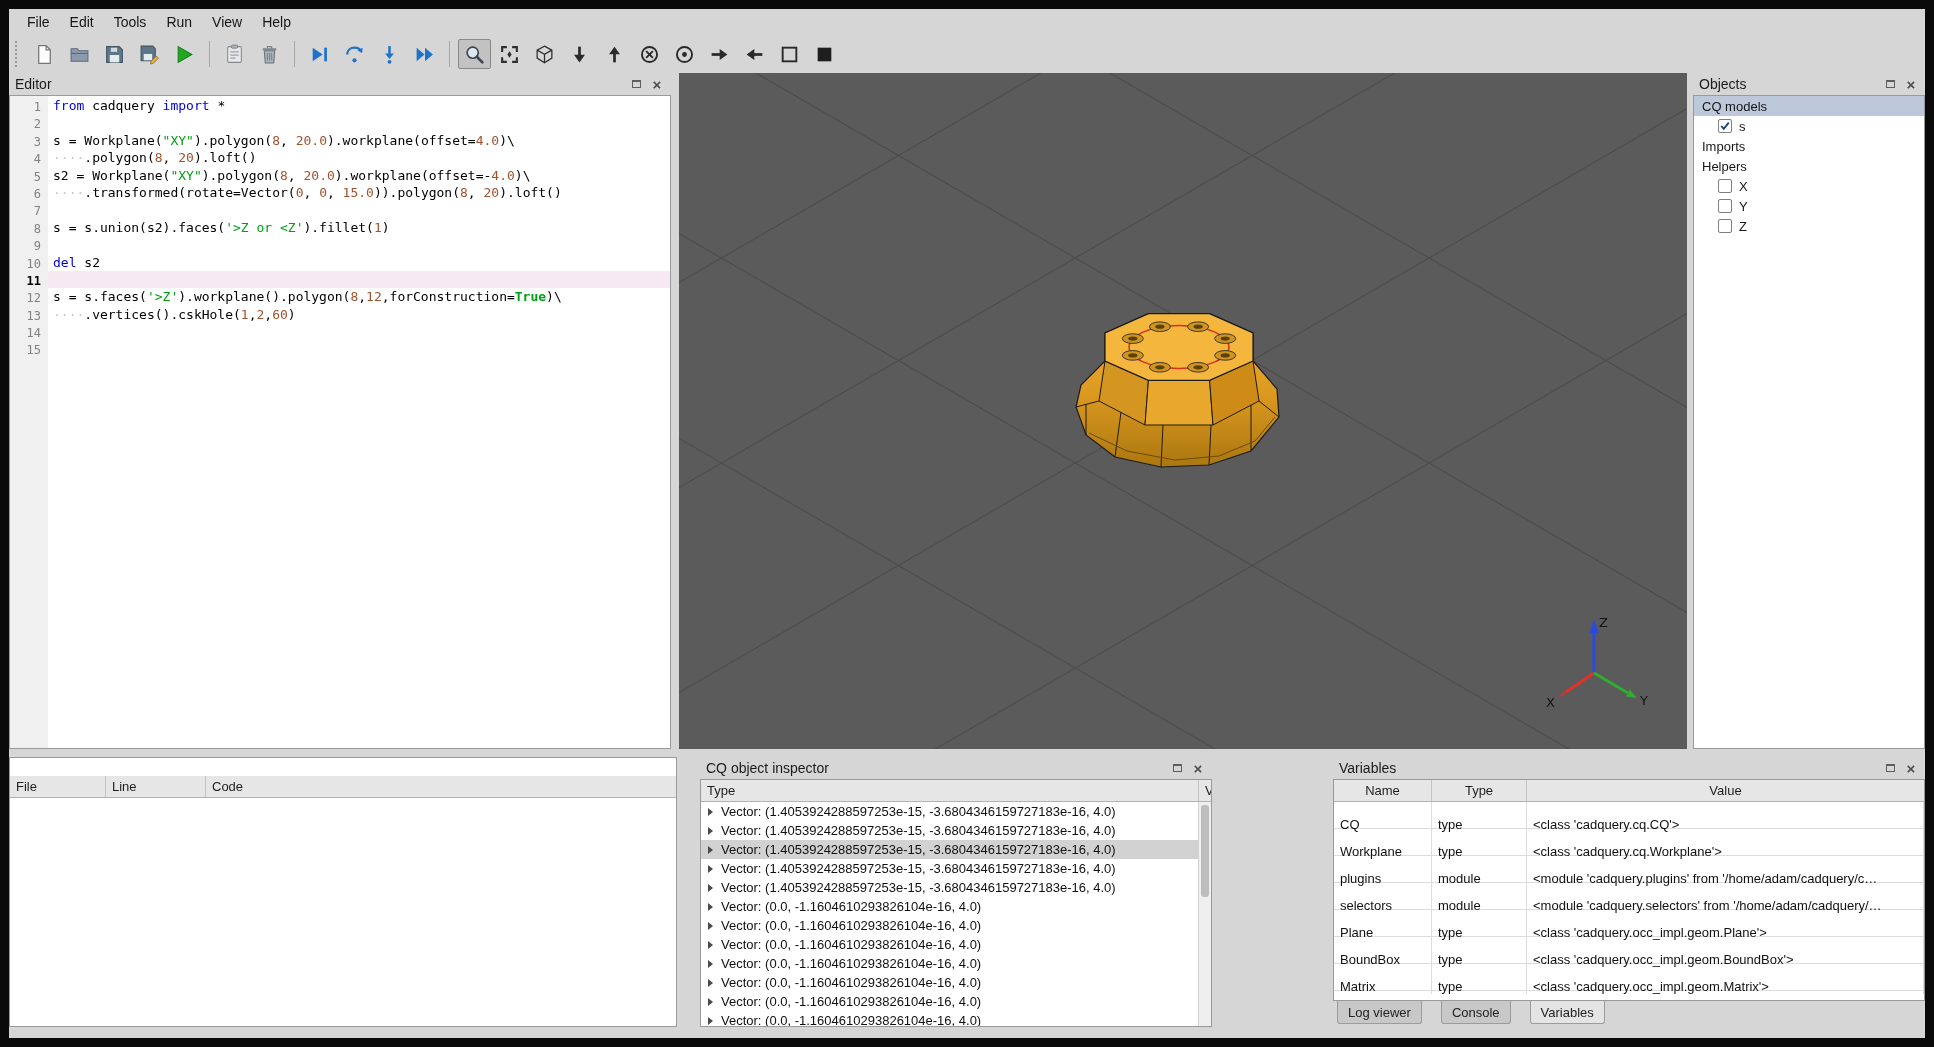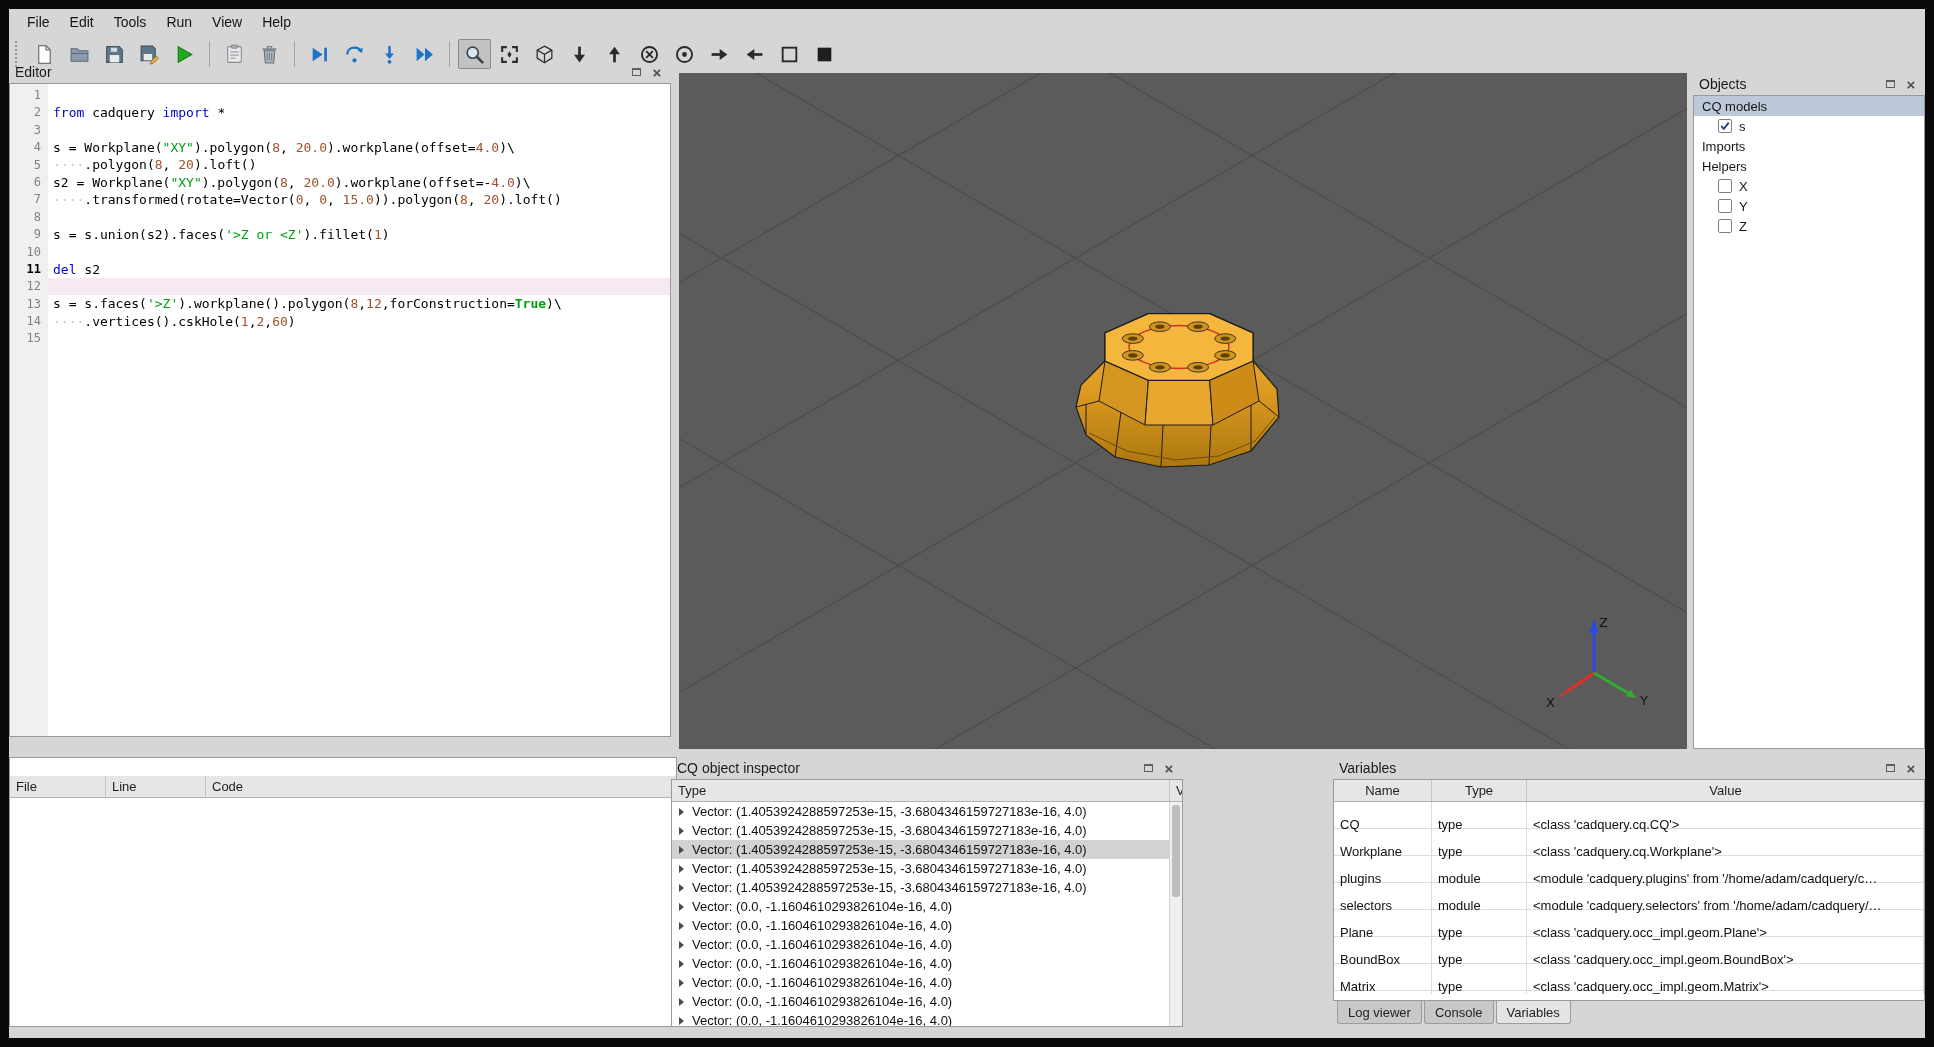--- a/index.html
+++ b/index.html
@@ -23,26 +23,26 @@
   
   .panel{position:absolute;display:flex;flex-direction:column}
   .panel-title{height:22px;display:flex;align-items:center;padding:0 6px;font-size:14px;color:#1b1b1b;flex:0 0 auto}
   .pt-label{flex:1}
   .pt-btn{width:16px;height:15px;display:inline-flex;align-items:center;justify-content:center;margin-left:5px}
   .pt-float-glyph{width:9px;height:8px;border:1px solid #5e5e5e;border-top-width:2px}
   .pt-close::before{content:'×';font-size:15px;line-height:13px;color:#4e4e4e;font-weight:bold}
   .panel-body{flex:1;background:#fff;border:1px solid #9a9a9a;overflow:hidden;position:relative}
 
   
-  .editor-panel{left:0;top:52px;width:662px;height:676px}
+  .editor-panel{left:0;top:64px;width:662px;height:676px}
   .editor-body{display:flex;font-family:"DejaVu Sans Mono","Liberation Mono",monospace;font-size:13px;height:100%}
   .gutter{width:38px;background:#f0f0f0;color:#828282;text-align:right;padding:3px 7px 0 0;font-size:12px;flex:0 0 auto}
   .gl{height:17.4px;line-height:17.4px}
   .gl.current{color:#000;font-weight:bold}
-  .code-area{flex:1;padding-top:20px;background:#fff;overflow:hidden}
+  .code-area{flex:1;padding-top:1px;background:#fff;overflow:hidden}
   .cl{height:17.4px;line-height:17.4px;padding-left:5px;white-space:pre}
   .cl.current{background:#f6e9f1}
   .tok-k{color:#0000d8}
   .tok-s{color:#00a014}
   .tok-n{color:#a0522d}
   .tok-b{color:#00a014;font-weight:bold}
   .tok-w{color:#c4c4c4}
   .tok-p{color:#000}
 
   
@@ -54,42 +54,42 @@
 
   
   .objects-panel{left:1684px;top:64px;width:232px;height:676px}
   .tree-row{height:20px;display:flex;align-items:center;font-size:13px;color:#161616;padding-left:8px}
   .tree-row.selected{background:#bdc9da}
   .tree-row.indent{padding-left:24px}
   .cbx{width:14px;height:14px;border:1px solid #7f7f7f;background:#fff;border-radius:2px;margin-right:7px;display:inline-flex;align-items:center;justify-content:center;flex:0 0 auto}
 
   
   .traceback-panel{left:0;top:748px;width:668px;height:270px}
-  .inspector-panel{left:662px;top:748px;width:512px;height:270px}
+  .inspector-panel{left:691px;top:748px;width:512px;height:270px}
   .variables-panel{left:1324px;top:748px;width:592px;height:270px}
 
   .tbl-header{display:flex;background:#e6e6e6;border-bottom:1px solid #b2b2b2;font-size:13px;color:#1e1e1e;flex:0 0 auto}
   .th{padding:3px 6px;border-right:1px solid #c3c3c3;overflow:hidden;white-space:nowrap}
   .tbk-gap{height:18px;background:#fff}
   .tbk-c0{width:96px}.tbk-c1{width:100px}.tbk-c2{flex:1;border-right:none}
 
   .insp-c0{width:500px}.insp-c1{flex:1;border-right:none}
   .insp-rows{position:absolute;left:0;right:13px;top:22px;bottom:0;overflow:hidden}
   .insp-row{height:19px;display:flex;align-items:center;font-size:13px;padding-left:7px;color:#101010;white-space:nowrap}
   .insp-row.selected{background:#d2d2d2}
   .tri{width:0;height:0;border-left:5px solid #4a4a4a;border-top:4px solid transparent;border-bottom:4px solid transparent;margin-right:8px;flex:0 0 auto}
   .insp-scroll{position:absolute;right:0;top:22px;bottom:0;width:13px;background:#efefef;border-left:1px solid #d2d2d2}
   .insp-thumb{position:absolute;left:2px;right:2px;top:3px;height:92px;background:#bdbdbd;border-radius:3px}
 
   .var-hc{text-align:center}
   .vc-name{width:98px}.vc-type{width:95px}.vc-value{flex:1;border-right:none}
   .var-row{display:flex;height:27px;border-bottom:1px solid #dcdcdc;font-size:13px;color:#111}
   .var-cell{padding:15px 6px;border-right:1px solid #dcdcdc;white-space:nowrap;overflow:hidden}
   .var-body{height:222px;flex:0 0 auto}
-  .tabbar{height:26px;display:flex;align-items:flex-start;gap:2px;padding-left:4px;flex:0 0 auto}
+  .tabbar{height:26px;display:flex;align-items:flex-start;gap:19px;padding-left:4px;flex:0 0 auto}
   .tab{padding:4px 10px 3px;font-size:13px;background:#c8c8c8;border:1px solid #9c9c9c;border-top:none;border-radius:0 0 3px 3px;color:#222}
   .tab.active{background:#e4e4e4}
 </style>
 </head>
 <body>
 
 <div class="screen">
   <div class="window">
 
     <div class="menubar" id="menubar">

